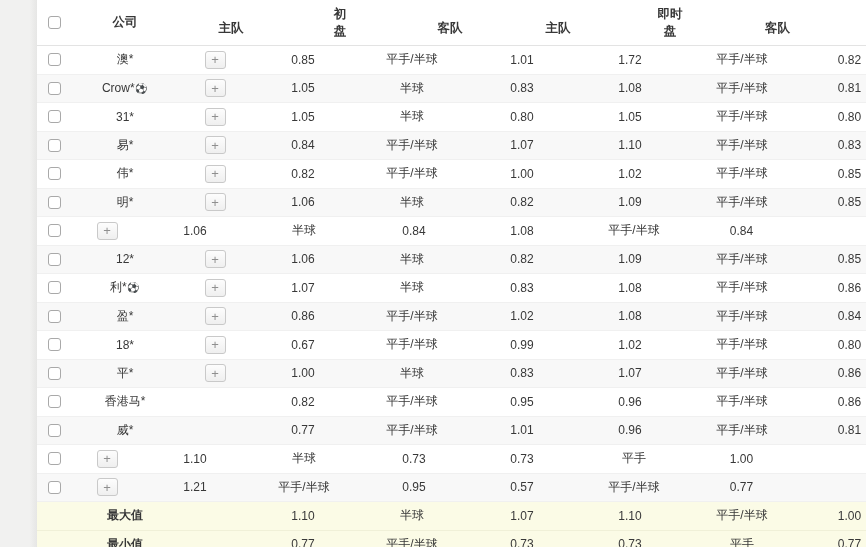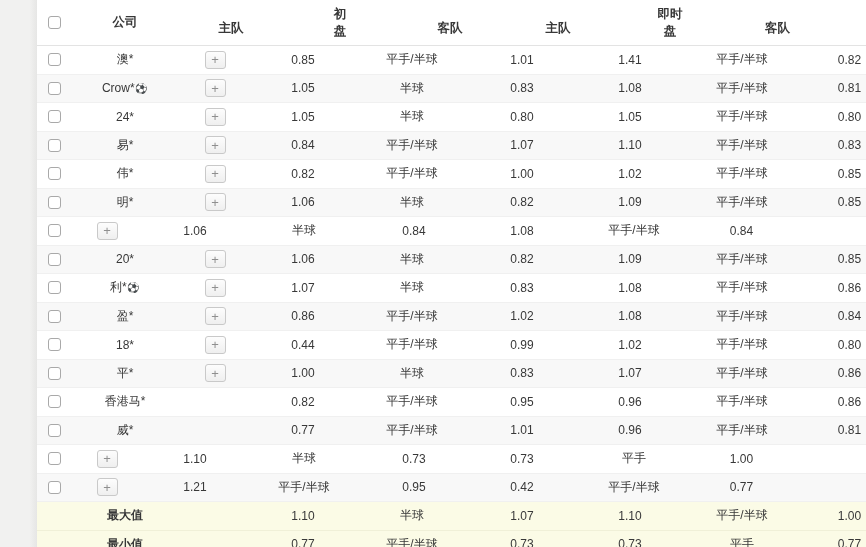--- a/index.html
+++ b/index.html
@@ -71,21 +71,21 @@
       <span class="company">澳*</span>
     </div>
     <div class="cell c3">
       <span class="plus-btn">
                 <span>+</span>
               </span>
     </div>
     <div class="cell c4">0.85</div>
     <div class="cell c5">平手/半球</div>
     <div class="cell c6">1.01</div>
-    <div class="cell c7">1.41</div>
+    <div class="cell c7">1.72</div>
     <div class="cell c8">平手/半球</div>
     <div class="cell c9">0.82</div>
   </div>
           <div class="row alt">
     <div class="cell c1">
       <span class="checkbox"></span>
     </div>
     <div class="cell c2">
       <span class="company">Crow*</span>
               <span class="ball">⚽</span>
@@ -100,21 +100,21 @@
     <div class="cell c6">0.83</div>
     <div class="cell c7">1.08</div>
     <div class="cell c8">平手/半球</div>
     <div class="cell c9">0.81</div>
   </div>
           <div class="row">
     <div class="cell c1">
       <span class="checkbox"></span>
     </div>
     <div class="cell c2">
-      <span class="company">24*</span>
+      <span class="company">31*</span>
     </div>
     <div class="cell c3">
       <span class="plus-btn">
                 <span>+</span>
               </span>
     </div>
     <div class="cell c4">1.05</div>
     <div class="cell c5">半球</div>
     <div class="cell c6">0.80</div>
     <div class="cell c7">1.05</div>
@@ -192,21 +192,21 @@
     <div class="cell c6">0.84</div>
     <div class="cell c7">1.08</div>
     <div class="cell c8">平手/半球</div>
     <div class="cell c9">0.84</div>
   </div>
           <div class="row alt">
     <div class="cell c1">
       <span class="checkbox"></span>
     </div>
     <div class="cell c2">
-      <span class="company">20*</span>
+      <span class="company">12*</span>
     </div>
     <div class="cell c3">
       <span class="plus-btn">
                 <span>+</span>
               </span>
     </div>
     <div class="cell c4">1.06</div>
     <div class="cell c5">半球</div>
     <div class="cell c6">0.82</div>
     <div class="cell c7">1.09</div>
@@ -257,21 +257,21 @@
       <span class="checkbox"></span>
     </div>
     <div class="cell c2">
       <span class="company">18*</span>
     </div>
     <div class="cell c3">
       <span class="plus-btn">
                 <span>+</span>
               </span>
     </div>
-    <div class="cell c4">0.44</div>
+    <div class="cell c4">0.67</div>
     <div class="cell c5">平手/半球</div>
     <div class="cell c6">0.99</div>
     <div class="cell c7">1.02</div>
     <div class="cell c8">平手/半球</div>
     <div class="cell c9">0.80</div>
   </div>
           <div class="row alt">
     <div class="cell c1">
       <span class="checkbox"></span>
     </div>
@@ -345,21 +345,21 @@
       <span class="checkbox"></span>
     </div>
     <div class="cell c3">
       <span class="plus-btn">
                 <span>+</span>
               </span>
     </div>
     <div class="cell c4">1.21</div>
     <div class="cell c5">平手/半球</div>
     <div class="cell c6">0.95</div>
-    <div class="cell c7">0.42</div>
+    <div class="cell c7">0.57</div>
     <div class="cell c8">平手/半球</div>
     <div class="cell c9">0.77</div>
   </div>
           <div class="row footer">
     <div class="cell c1"></div>
     <div class="cell c2 footer-label">最大值</div>
     <div class="cell c3"></div>
     <div class="cell c4">1.10</div>
     <div class="cell c5">半球</div>
     <div class="cell c6">1.07</div>

